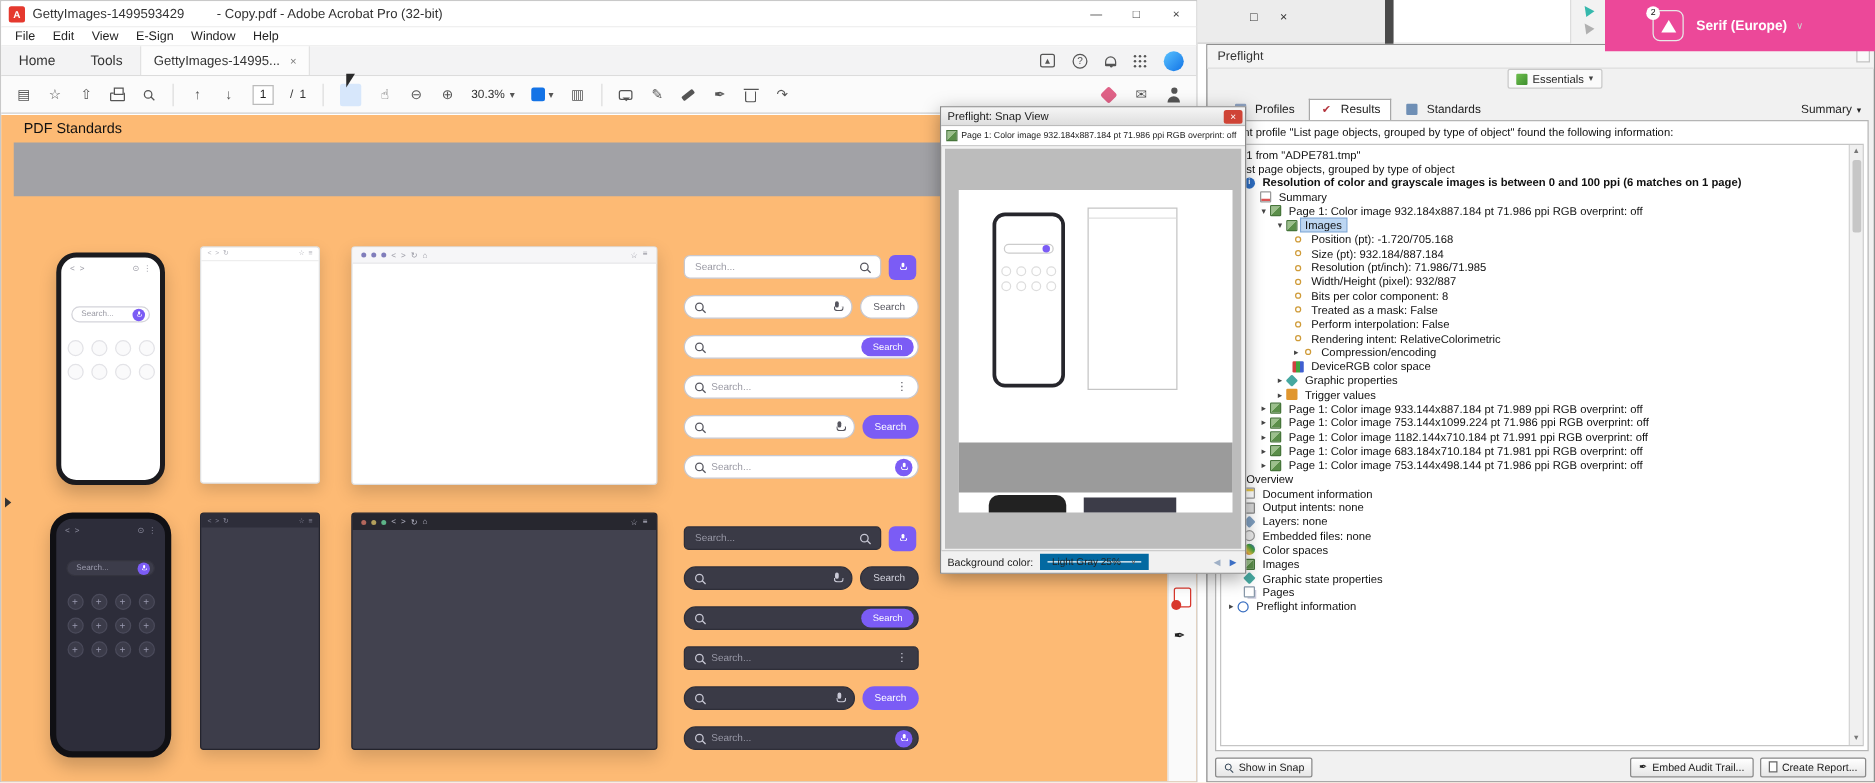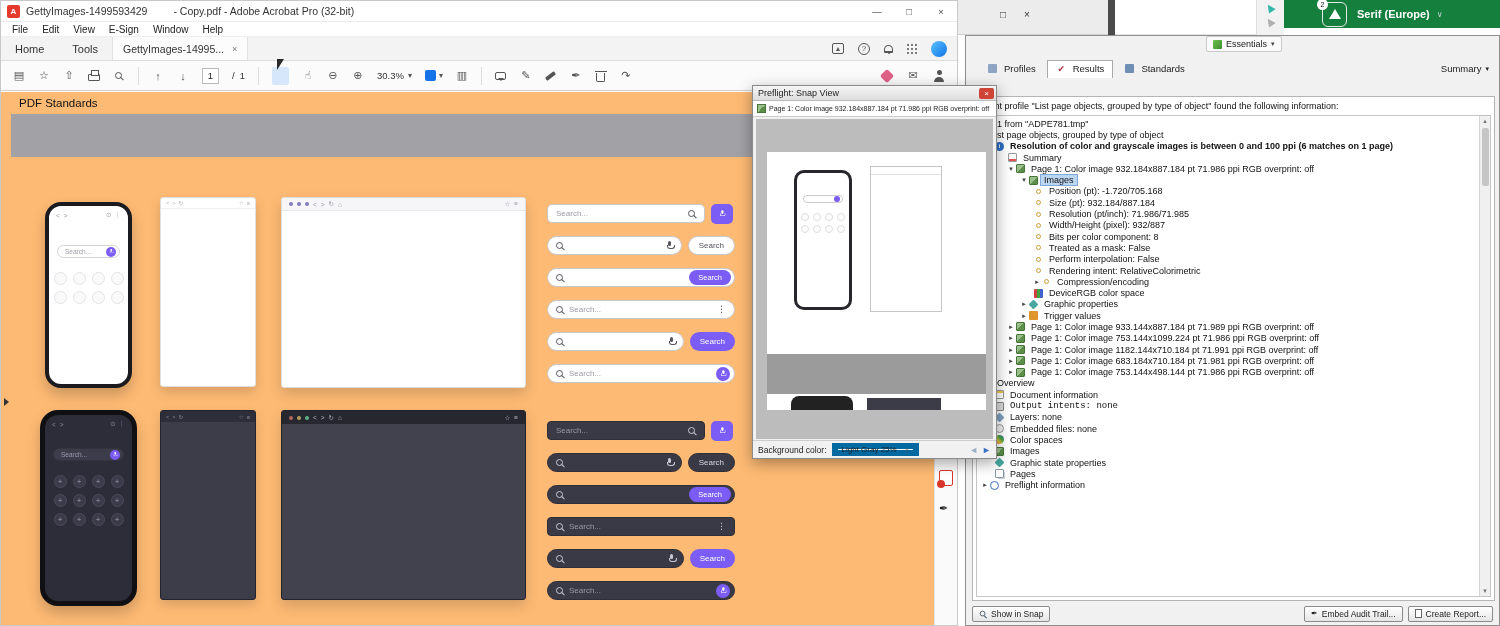--- a/index.html
+++ b/index.html
@@ -213,21 +213,21 @@
 .mini-doc{width:7px;height:9px;border:1px solid #666;background:#fff}
 .pf-btn .g-pen{font-size:8px}
 
 .strip{position:absolute;left:958px;top:0;width:152px;height:35px;background:#ececec;border-bottom:1px solid #d0d0d0;z-index:4}
 .strip .ctrls{position:absolute;left:42px;top:9px;display:flex;gap:18px;color:#333;font-size:10px}
 .darkdiv{position:absolute;left:1108px;top:0;width:7px;height:35px;background:#4a4a4a;z-index:4}
 .whitestrip{position:absolute;left:1115px;top:0;width:141px;height:35px;background:#fff;border-bottom:1px solid #e4e4e4;z-index:4}
 .toolcol{position:absolute;left:1256px;top:0;width:28px;height:35px;background:#f2f2f2;border-left:1px solid #ddd;z-index:4}
 .tri{width:0;height:0;border-left:4px solid transparent;border-right:4px solid transparent;border-bottom:8px solid #35b8ac;position:absolute;left:9px;top:4px;transform:rotate(-35deg)}
 .tri.t2{border-bottom-color:#b0b0b0;top:18px}
-.serifbar{position:absolute;left:1284px;top:0;width:216px;height:28px;background:#15803d;display:flex;align-items:center;color:#fff;z-index:4}
+.serifbar{position:absolute;left:1284px;top:0;width:216px;height:41px;background:#ec4899;display:flex;align-items:center;color:#fff;z-index:4}
 .slogo{position:relative;margin-left:38px;width:25px;height:25px;border:1.5px solid #e8e8e8;border-radius:6px;display:flex;align-items:center;justify-content:center;flex:none}
 .slogo .stri{width:0;height:0;border-left:6px solid transparent;border-right:6px solid transparent;border-bottom:10px solid #fff}
 .sbadge{position:absolute;top:-4px;left:-6px;width:11px;height:11px;border-radius:50%;background:#fff;color:#111;font-size:7px;display:flex;align-items:center;justify-content:center}
 .serif-label{margin-left:10px;font-size:11px;font-weight:bold}
 .serifbar .g-chev{margin-left:7px;font-size:8px;color:#cfcfcf}
 </style>
 </head>
 <body>
 
 <div class="screen">
@@ -603,20 +603,24 @@
 
       <div class="acr-expander"></div>
       <div class="acr-rightstrip">
         <span class="reddoc"></span>
         <span class="signq g-pen"></span>
       </div>
     </div>
   </div>
 
   <div class="pf">
+    <div class="pf-titlebar">
+      <span>Preflight</span>
+      <span class="pf-close"></span>
+    </div>
     <div class="pf-ess">
       <span class="ess-btn">
         <span class="cube"></span>
         <span>Essentials</span>
         <span class="g-caret"></span>
       </span>
     </div>
     <div class="pf-tabs">
 
       <span class="pf-options">
@@ -787,21 +791,21 @@
               <span class="ti ti-overview"></span>
               <span class="tlabel">Overview</span>
             </div>
 
             <div class="trow" style="padding-left: 17px;">
 
               <span class="ti ti-docinfo"></span>
               <span class="tlabel">Document information</span>
             </div>
 
-            <div class="trow" style="padding-left: 17px; font-family: Liberation Mono, monospace;">
+            <div class="trow" style="padding-left: 17px;">
 
               <span class="ti ti-output"></span>
               <span class="tlabel">Output intents: none</span>
             </div>
 
             <div class="trow" style="padding-left: 17px;">
 
               <span class="ti ti-layers"></span>
               <span class="tlabel">Layers: none</span>
             </div>

